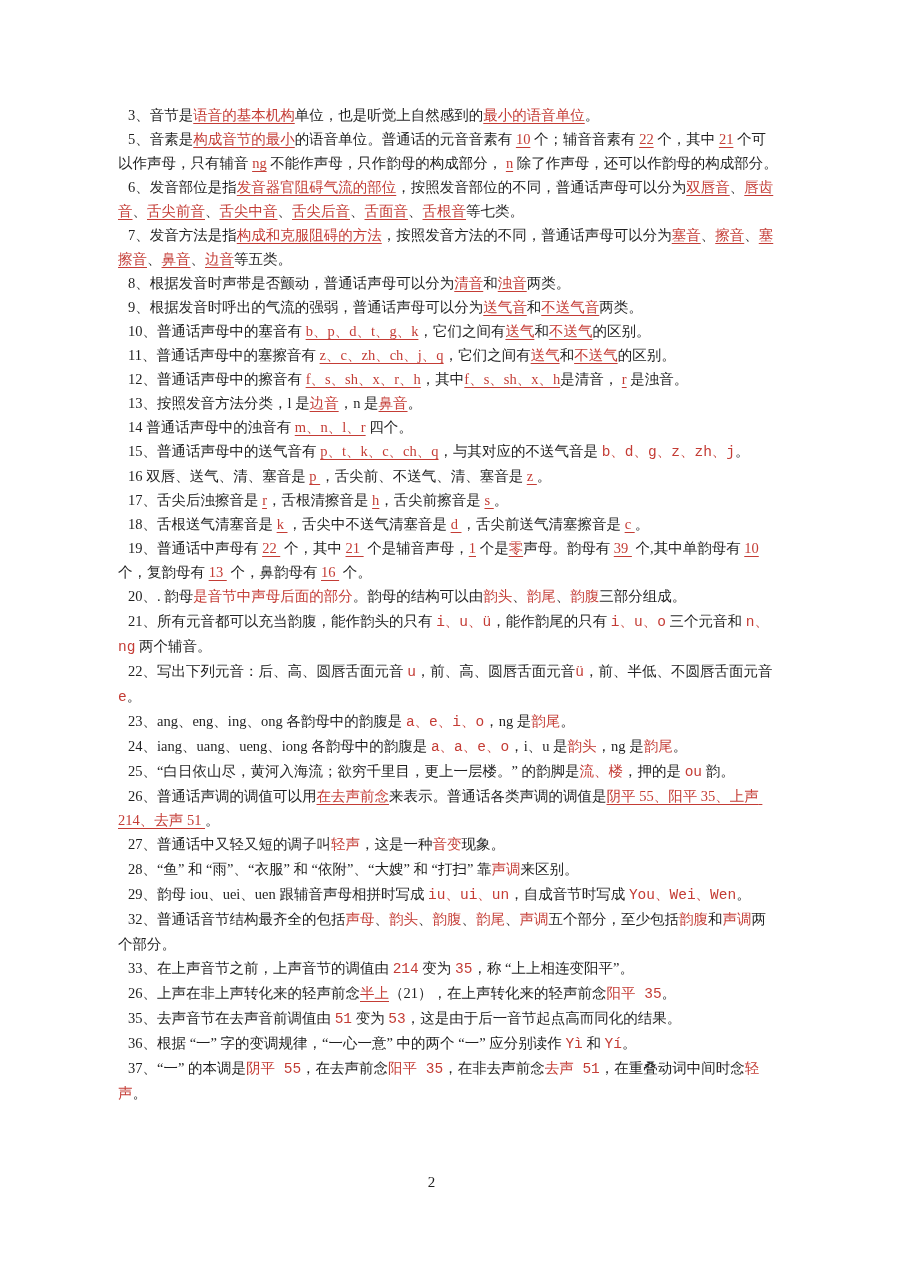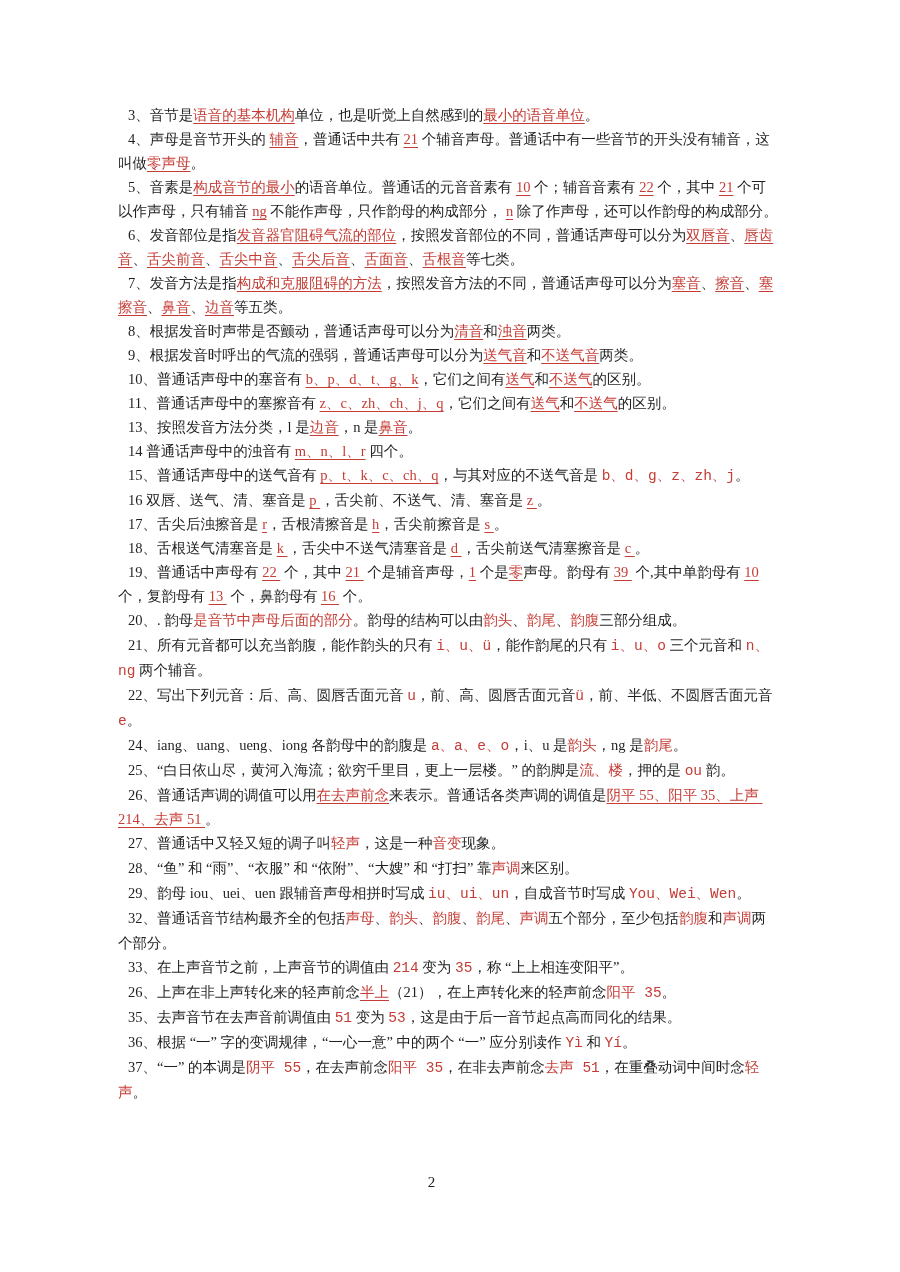--- a/index.html
+++ b/index.html
@@ -44,38 +44,39 @@
     font-size: 15px;
     color: var(--text, #1f1f1f);
   }
 </style>
 </head>
 <body>
 
 <div class="page">
   <div class="doc-body">
       <p class="para"><span class="seg-n">3、音节是</span><span class="seg-ru">语音的基本机构</span><span class="seg-n">单位，也是听觉上自然感到的</span><span class="seg-ru">最小的语音单位</span><span class="seg-n">。</span></p>
-      <p class="para"><span class="seg-n">4、声母是音节开头的 </span><span class="seg-ru">辅音</span><span class="seg-n">，普通话中共有 </span><span class="seg-ru">21</span><span class="seg-n"> 个辅音声母。普通话中有一些音节的开头没有辅音，这叫做</span><span class="seg-ru">零声母</span><span class="seg-n">。</span></p>
       <p class="para"><span class="seg-n">5、音素是</span><span class="seg-ru">构成音节的最小</span><span class="seg-n">的语音单位。普通话的元音音素有 </span><span class="seg-ru">10</span><span class="seg-n"> 个；辅音音素有 </span><span class="seg-ru">22</span><span class="seg-n"> 个，其中 </span><span class="seg-ru">21</span><span class="seg-n"> 个可以作声母，只有辅音 </span><span class="seg-ru">ng</span><span class="seg-n"> 不能作声母，只作韵母的构成部分， </span><span class="seg-ru">n</span><span class="seg-n"> 除了作声母，还可以作韵母的构成部分。</span></p>
       <p class="para"><span class="seg-n">6、发音部位是指</span><span class="seg-ru">发音器官阻碍气流的部位</span><span class="seg-n">，按照发音部位的不同，普通话声母可以分为</span><span class="seg-ru">双唇音</span><span class="seg-n">、</span><span class="seg-ru">唇齿音</span><span class="seg-n">、</span><span class="seg-ru">舌尖前音</span><span class="seg-n">、</span><span class="seg-ru">舌尖中音</span><span class="seg-n">、</span><span class="seg-ru">舌尖后音</span><span class="seg-n">、</span><span class="seg-ru">舌面音</span><span class="seg-n">、</span><span class="seg-ru">舌根音</span><span class="seg-n">等七类。</span></p>
       <p class="para"><span class="seg-n">7、发音方法是指</span><span class="seg-ru">构成和克服阻碍的方法</span><span class="seg-n">，按照发音方法的不同，普通话声母可以分为</span><span class="seg-ru">塞音</span><span class="seg-n">、</span><span class="seg-ru">擦音</span><span class="seg-n">、</span><span class="seg-ru">塞擦音</span><span class="seg-n">、</span><span class="seg-ru">鼻音</span><span class="seg-n">、</span><span class="seg-ru">边音</span><span class="seg-n">等五类。</span></p>
       <p class="para"><span class="seg-n">8、根据发音时声带是否颤动，普通话声母可以分为</span><span class="seg-ru">清音</span><span class="seg-n">和</span><span class="seg-ru">浊音</span><span class="seg-n">两类。</span></p>
       <p class="para"><span class="seg-n">9、根据发音时呼出的气流的强弱，普通话声母可以分为</span><span class="seg-ru">送气音</span><span class="seg-n">和</span><span class="seg-ru">不送气音</span><span class="seg-n">两类。</span></p>
       <p class="para"><span class="seg-n">10、普通话声母中的塞音有 </span><span class="seg-ru">b、p、d、t、g、k</span><span class="seg-n">，它们之间有</span><span class="seg-ru">送气</span><span class="seg-n">和</span><span class="seg-ru">不送气</span><span class="seg-n">的区别。</span></p>
       <p class="para"><span class="seg-n">11、普通话声母中的塞擦音有 </span><span class="seg-ru">z、c、zh、ch、j、q</span><span class="seg-n">，它们之间有</span><span class="seg-ru">送气</span><span class="seg-n">和</span><span class="seg-ru">不送气</span><span class="seg-n">的区别。</span></p>
+      <p class="para"><span class="seg-n">12、普通话声母中的擦音有 </span><span class="seg-ru">f、s、sh、x、r、h</span><span class="seg-n">，其中</span><span class="seg-ru">f、s、sh、x、h</span><span class="seg-n">是清音， </span><span class="seg-ru">r</span><span class="seg-n"> 是浊音。</span></p>
       <p class="para"><span class="seg-n">13、按照发音方法分类，l 是</span><span class="seg-ru">边音</span><span class="seg-n">，n 是</span><span class="seg-ru">鼻音</span><span class="seg-n">。</span></p>
       <p class="para"><span class="seg-n">14 普通话声母中的浊音有 </span><span class="seg-ru">m、n、l、r</span><span class="seg-n"> 四个。</span></p>
       <p class="para"><span class="seg-n">15、普通话声母中的送气音有 </span><span class="seg-ru">p、t、k、c、ch、q</span><span class="seg-n">，与其对应的不送气音是 </span><span class="seg-r">b、d、g、z、zh、j</span><span class="seg-n">。</span></p>
       <p class="para"><span class="seg-n">16 双唇、送气、清、塞音是 </span><span class="seg-ru">p </span><span class="seg-n">，舌尖前、不送气、清、塞音是 </span><span class="seg-ru">z </span><span class="seg-n">。</span></p>
       <p class="para"><span class="seg-n">17、舌尖后浊擦音是 </span><span class="seg-ru">r</span><span class="seg-n">，舌根清擦音是 </span><span class="seg-ru">h</span><span class="seg-n">，舌尖前擦音是 </span><span class="seg-ru">s </span><span class="seg-n">。</span></p>
       <p class="para"><span class="seg-n">18、舌根送气清塞音是 </span><span class="seg-ru">k </span><span class="seg-n">，舌尖中不送气清塞音是 </span><span class="seg-ru">d </span><span class="seg-n">，舌尖前送气清塞擦音是 </span><span class="seg-ru">c </span><span class="seg-n">。</span></p>
       <p class="para"><span class="seg-n">19、普通话中声母有 </span><span class="seg-ru">22 </span><span class="seg-n"> 个，其中 </span><span class="seg-ru">21 </span><span class="seg-n"> 个是辅音声母，</span><span class="seg-ru">1</span><span class="seg-n"> 个是</span><span class="seg-ru">零</span><span class="seg-n">声母。韵母有 </span><span class="seg-ru">39 </span><span class="seg-n"> 个,其中单韵母有 </span><span class="seg-ru">10</span><span class="seg-n"> 个，复韵母有 </span><span class="seg-ru">13 </span><span class="seg-n"> 个，鼻韵母有 </span><span class="seg-ru">16 </span><span class="seg-n"> 个。</span></p>
       <p class="para"><span class="seg-n">20、. 韵母</span><span class="seg-r">是音节中声母后面的部分</span><span class="seg-n">。韵母的结构可以由</span><span class="seg-r">韵头</span><span class="seg-n">、</span><span class="seg-r">韵尾</span><span class="seg-n">、</span><span class="seg-r">韵腹</span><span class="seg-n">三部分组成。</span></p>
       <p class="para"><span class="seg-n">21、所有元音都可以充当韵腹，能作韵头的只有 </span><span class="seg-r">i、u、ü</span><span class="seg-n">，能作韵尾的只有 </span><span class="seg-r">i、u、o</span><span class="seg-n"> 三个元音和 </span><span class="seg-r">n、ng</span><span class="seg-n"> 两个辅音。</span></p>
       <p class="para"><span class="seg-n">22、写出下列元音：后、高、圆唇舌面元音 </span><span class="seg-r">u</span><span class="seg-n">，前、高、圆唇舌面元音</span><span class="seg-r">ü</span><span class="seg-n">，前、半低、不圆唇舌面元音 </span><span class="seg-r">e</span><span class="seg-n">。</span></p>
+      <p class="para"><span class="seg-n">23、ang、eng、ing、ong 各韵母中的韵腹是 </span><span class="seg-r">a、e、i、o</span><span class="seg-n">，ng 是</span><span class="seg-r">韵尾</span><span class="seg-n">。</span></p>
       <p class="para"><span class="seg-n">24、iang、uang、ueng、iong 各韵母中的韵腹是 </span><span class="seg-r">a、a、e、o</span><span class="seg-n">，i、u 是</span><span class="seg-r">韵头</span><span class="seg-n">，ng 是</span><span class="seg-r">韵尾</span><span class="seg-n">。</span></p>
       <p class="para"><span class="seg-n">25、“白日依山尽，黄河入海流；欲穷千里目，更上一层楼。” 的韵脚是</span><span class="seg-r">流、楼</span><span class="seg-n">，押的是 </span><span class="seg-r">ou</span><span class="seg-n"> 韵。</span></p>
       <p class="para"><span class="seg-n">26、普通话声调的调值可以用</span><span class="seg-ru">在去声前念</span><span class="seg-n">来表示。普通话各类声调的调值是</span><span class="seg-ru">阴平 55、阳平 35、上声 214、去声 51 </span><span class="seg-n">。</span></p>
       <p class="para"><span class="seg-n">27、普通话中又轻又短的调子叫</span><span class="seg-r">轻声</span><span class="seg-n">，这是一种</span><span class="seg-r">音变</span><span class="seg-n">现象。</span></p>
       <p class="para"><span class="seg-n">28、“鱼” 和 “雨”、“衣服” 和 “依附”、“大嫂” 和 “打扫” 靠</span><span class="seg-r">声调</span><span class="seg-n">来区别。</span></p>
       <p class="para"><span class="seg-n">29、韵母 iou、uei、uen 跟辅音声母相拼时写成 </span><span class="seg-r">iu、ui、un</span><span class="seg-n">，自成音节时写成 </span><span class="seg-r">You、Wei、Wen</span><span class="seg-n">。</span></p>
       <p class="para"><span class="seg-n">32、普通话音节结构最齐全的包括</span><span class="seg-r">声母</span><span class="seg-n">、</span><span class="seg-r">韵头</span><span class="seg-n">、</span><span class="seg-r">韵腹</span><span class="seg-n">、</span><span class="seg-r">韵尾</span><span class="seg-n">、</span><span class="seg-r">声调</span><span class="seg-n">五个部分，至少包括</span><span class="seg-r">韵腹</span><span class="seg-n">和</span><span class="seg-r">声调</span><span class="seg-n">两个部分。</span></p>
       <p class="para"><span class="seg-n">33、在上声音节之前，上声音节的调值由 </span><span class="seg-r">214</span><span class="seg-n"> 变为 </span><span class="seg-r">35</span><span class="seg-n">，称 “上上相连变阳平”。</span></p>
       <p class="para"><span class="seg-n">26、上声在非上声转化来的轻声前念</span><span class="seg-ru">半上</span><span class="seg-n">（21），在上声转化来的轻声前念</span><span class="seg-r">阳平 35</span><span class="seg-n">。</span></p>
       <p class="para"><span class="seg-n">35、去声音节在去声音前调值由 </span><span class="seg-r">51</span><span class="seg-n"> 变为 </span><span class="seg-r">53</span><span class="seg-n">，这是由于后一音节起点高而同化的结果。</span></p>

